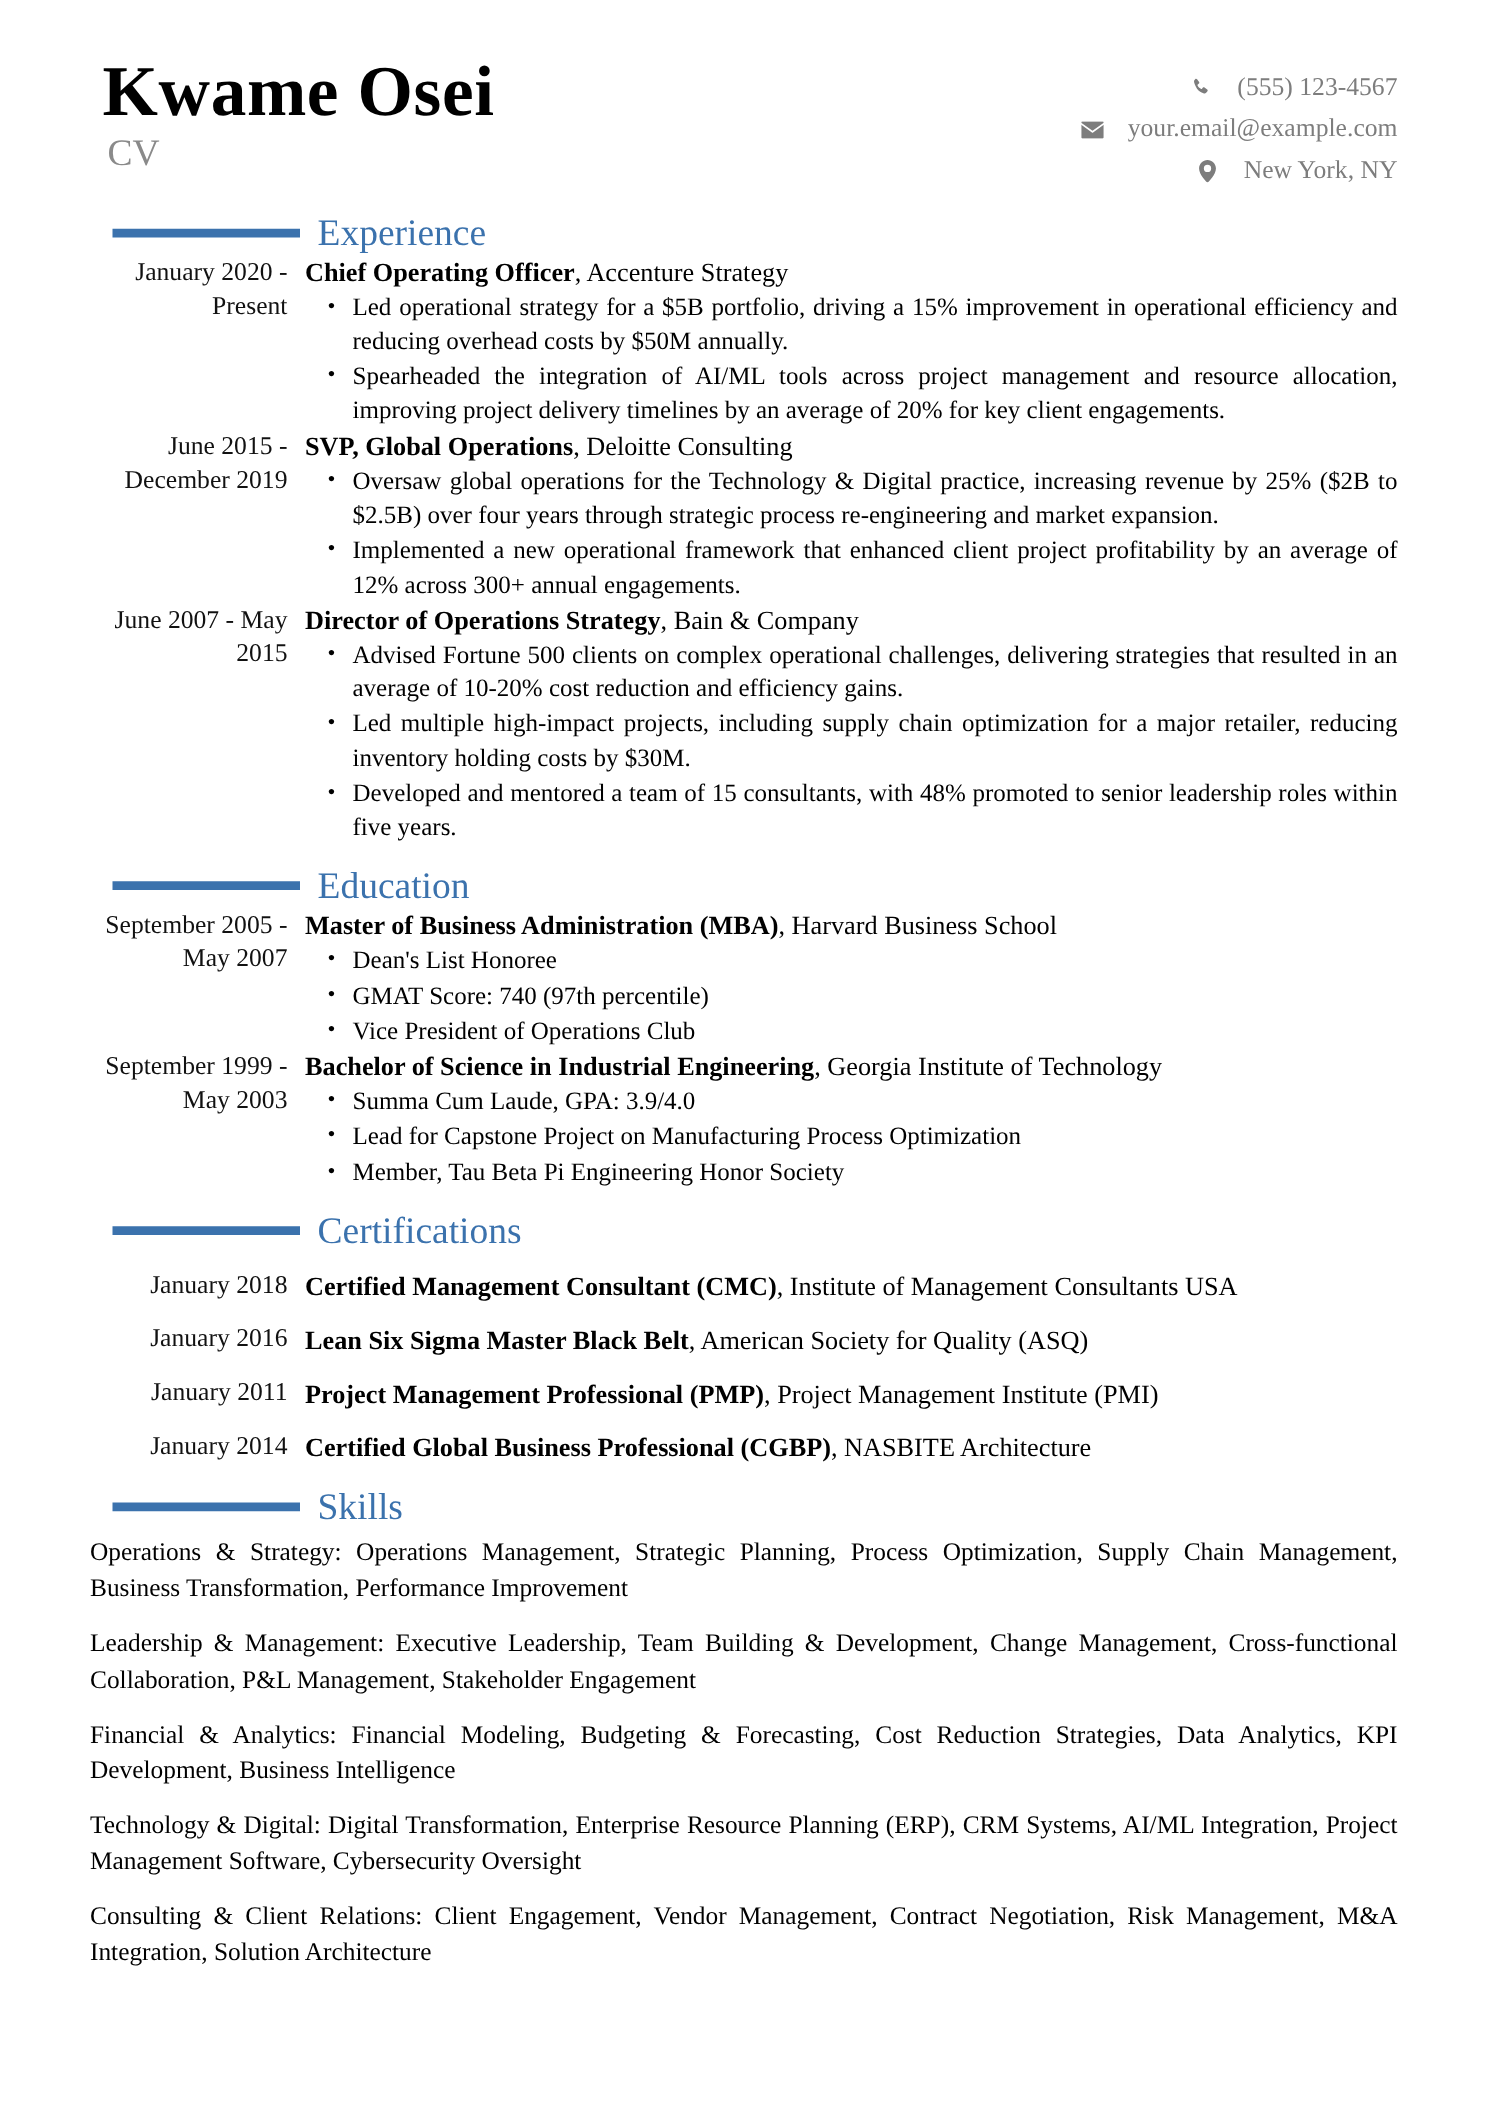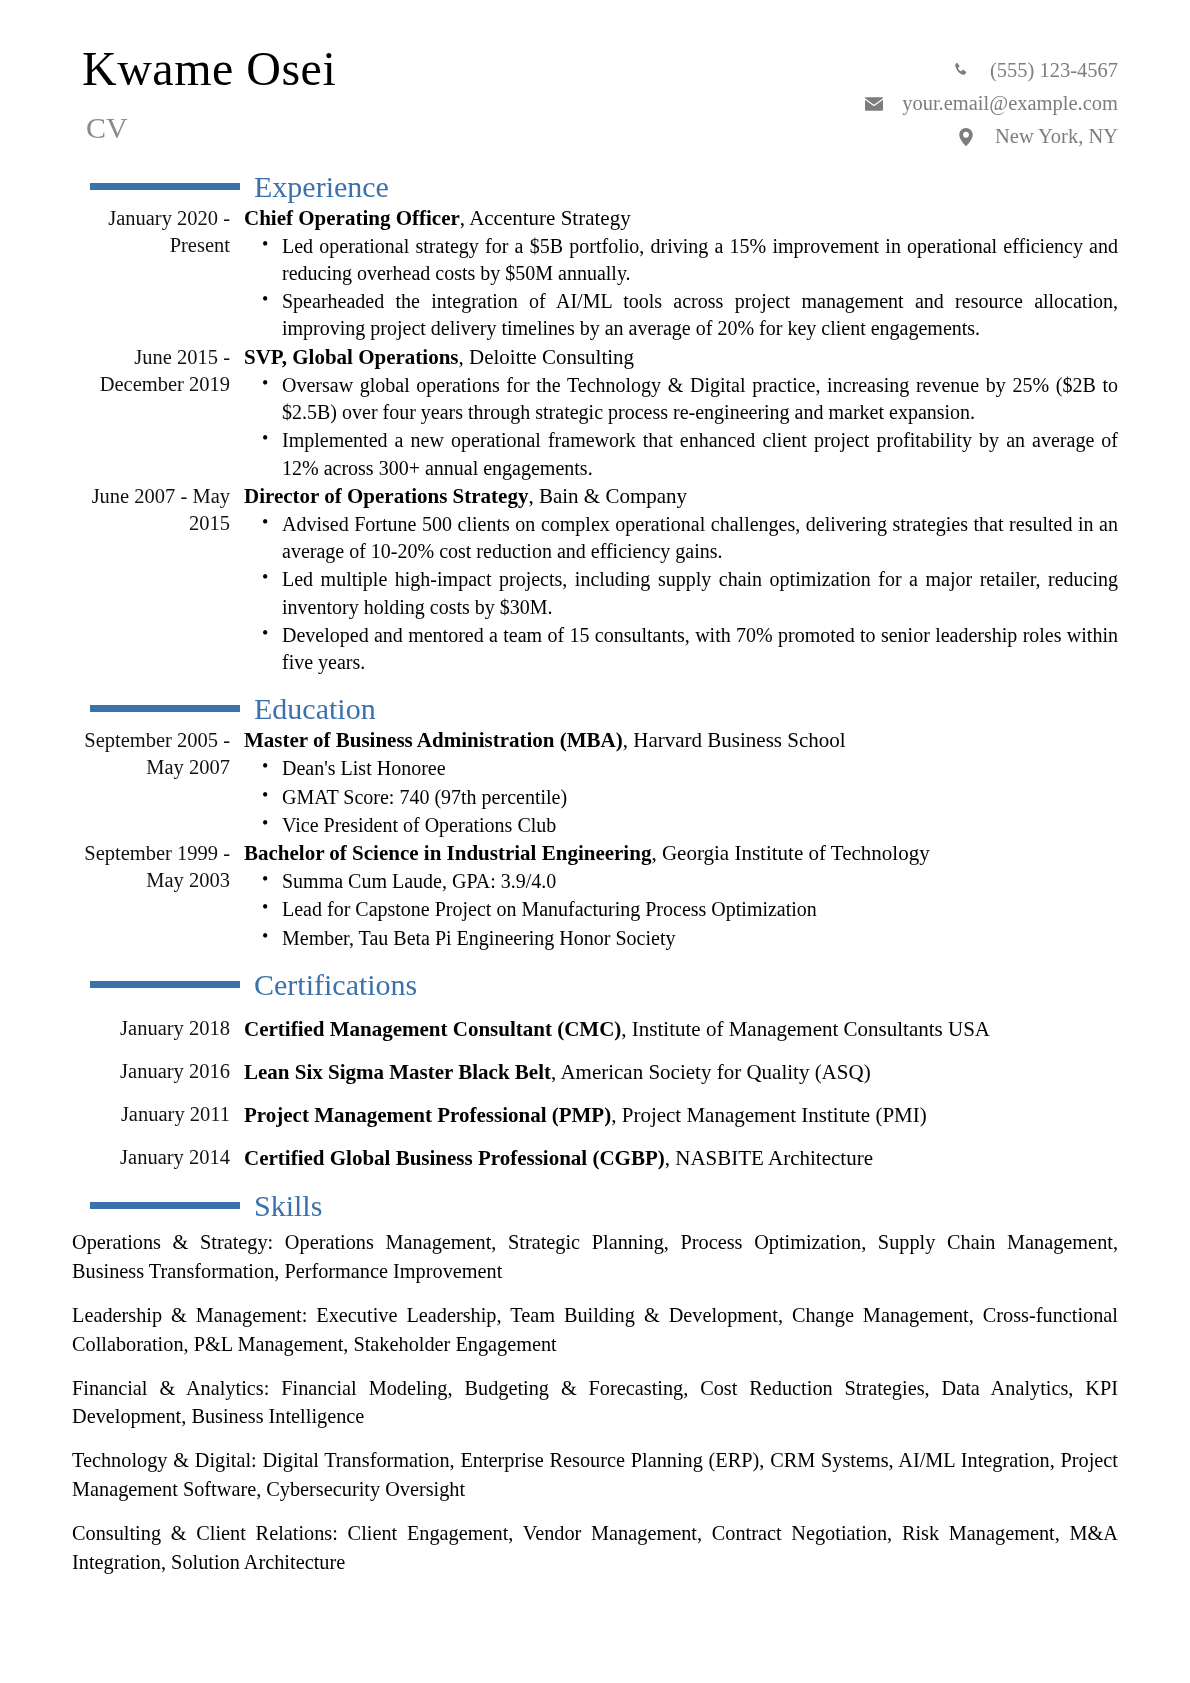--- a/index.html
+++ b/index.html
@@ -24,32 +24,32 @@
 
   
   .header {
     display: flex;
     align-items: flex-start;
     justify-content: space-between;
     margin-top: 4px;
   }
   .identity { padding-left: 10px; }
   .name {
-    font-size: 48px;
+    font-size: 57px;
     line-height: 1.06;
     letter-spacing: 0.5px;
     color: #000;
-    font-weight: 400;
+    font-weight: 700;
     white-space: nowrap;
   }
   .subtitle {
     font-size: 30px;
     color: #8a8a8a;
     line-height: 1.1;
-    margin-top: 16px;
+    margin-top: 2px;
     padding-left: 4px;
   }
   .contact {
     text-align: right;
     padding-top: 10px;
     font-size: 20.5px;
     color: #7d7d7d;
     line-height: 1.62;
   }
   .contact-row {
@@ -234,21 +234,21 @@
 
   <div class="entry">
     <div class="when">June 2007 - May 2015</div>
     <div class="what">
       <div class="entry-head">
         <span class="role">Director of Operations Strategy</span><span>, </span><span class="org">Bain &amp; Company</span>
       </div>
       <ul class="points">
         <li>Advised Fortune 500 clients on complex operational challenges, delivering strategies that resulted in an average of 10-20% cost reduction and efficiency gains.</li>
         <li>Led multiple high-impact projects, including supply chain optimization for a major retailer, reducing inventory holding costs by $30M.</li>
-        <li>Developed and mentored a team of 15 consultants, with 70% promoted to senior leadership roles within five years.</li>
+        <li>Developed and mentored a team of 15 consultants, with 48% promoted to senior leadership roles within five years.</li>
       </ul>
     </div>
   </div>
 
   <div class="section education">
     <span class="rule"></span>
     <span class="sec-title">Education</span>
   </div>
 
   <div class="entry">

